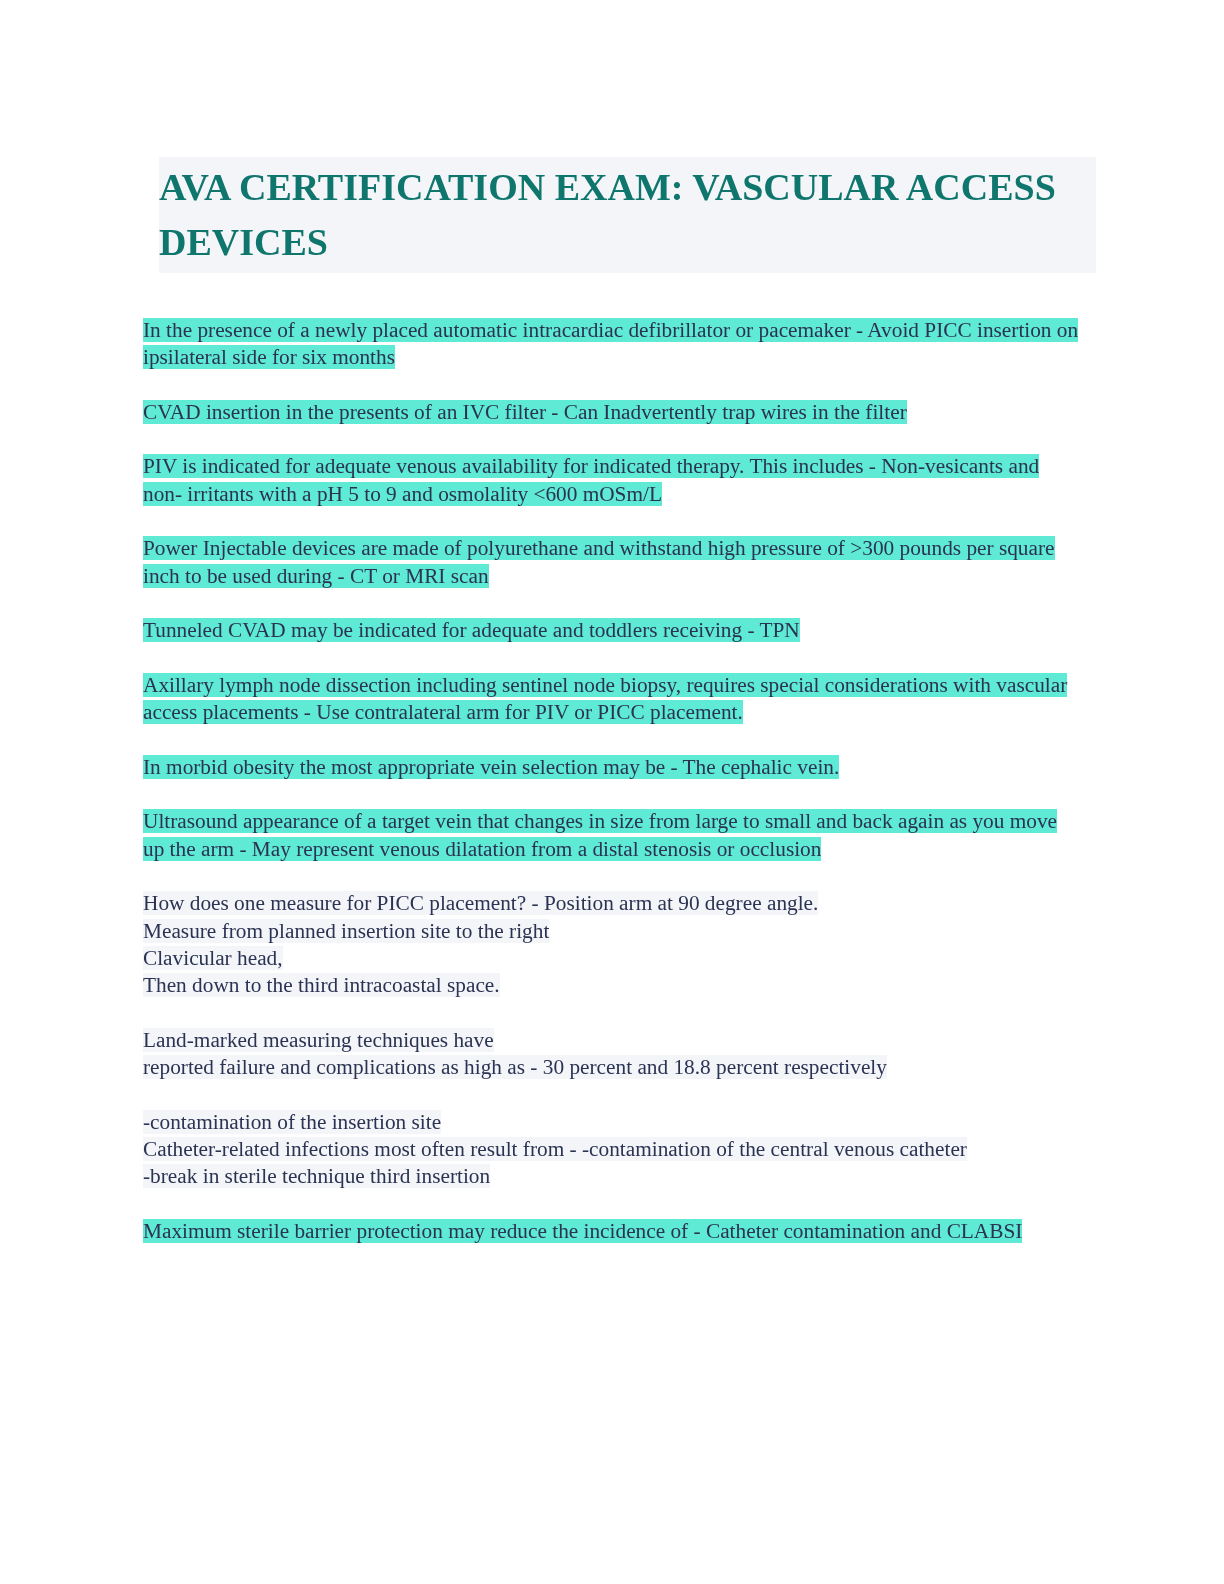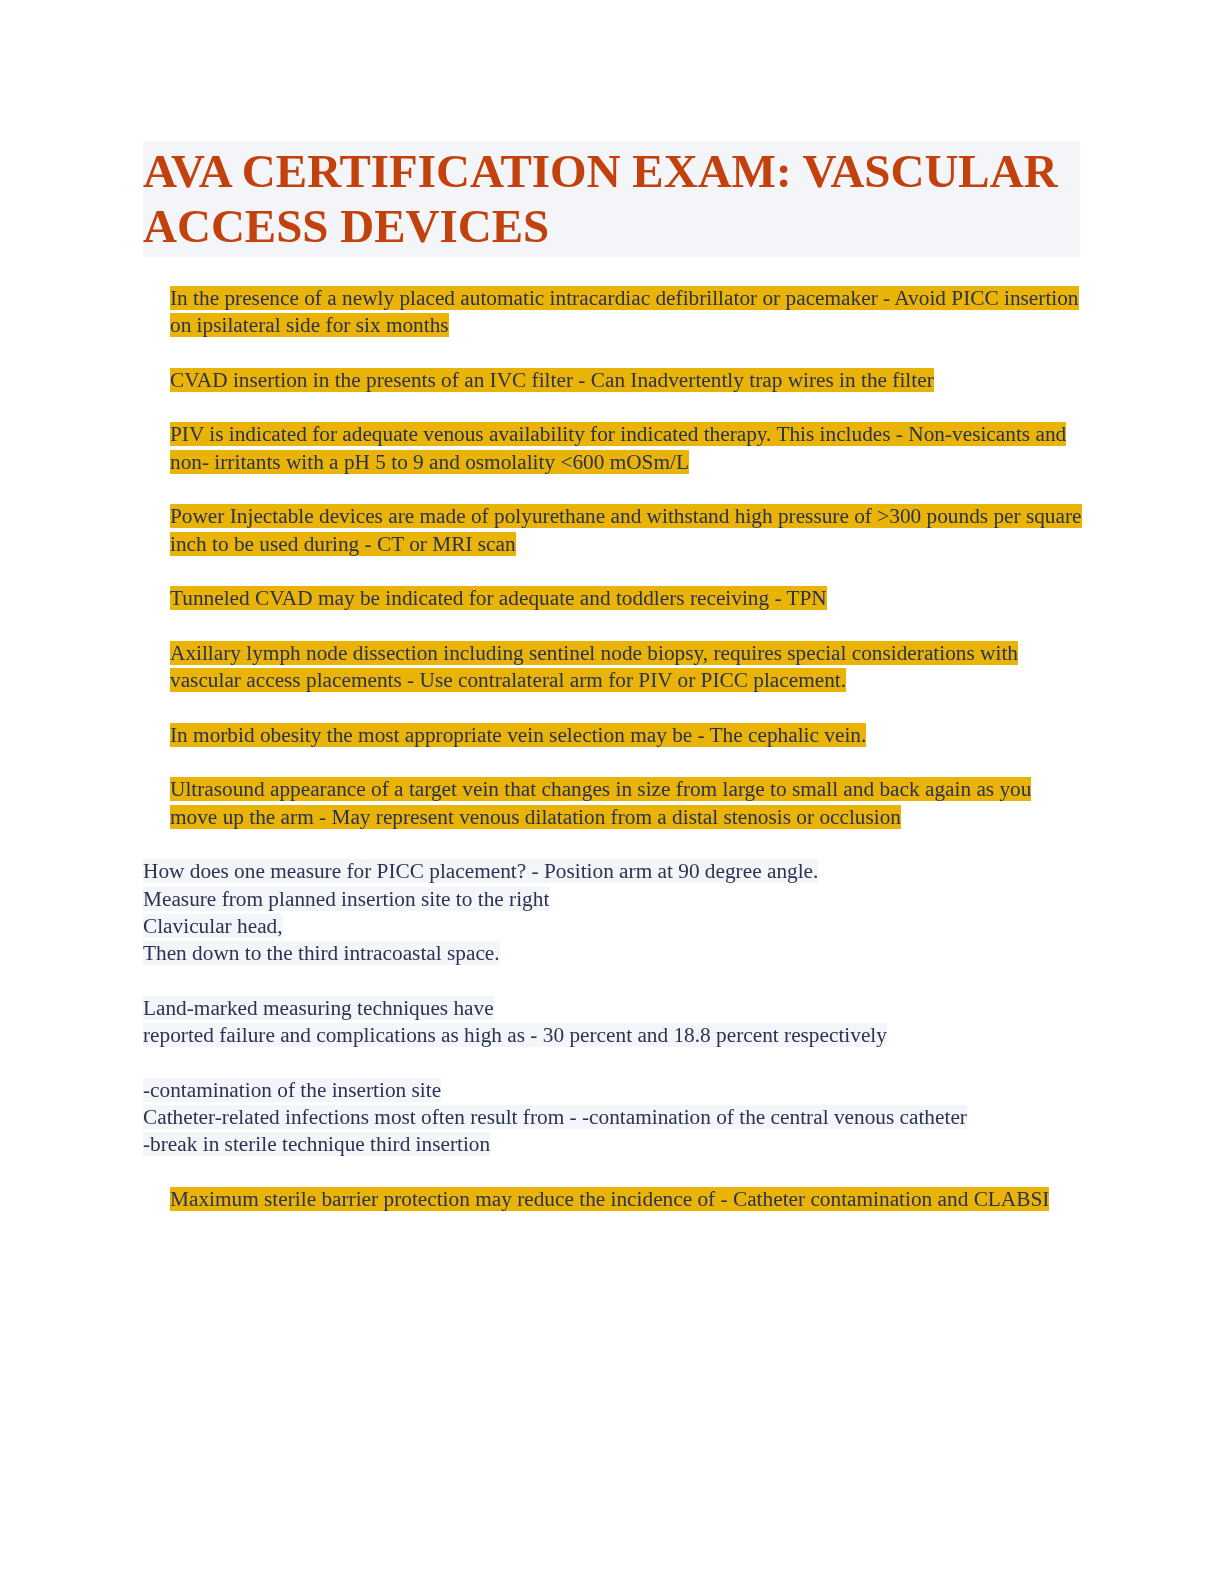--- a/index.html
+++ b/index.html
@@ -14,44 +14,43 @@
       font-family: "Liberation Serif", "DejaVu Serif", serif;
       color: #2b3352;
     }
     .page {
       position: absolute;
       left: 143px;
       top: 141px;
       width: 940px;
     }
     .title {
-      margin: 0;
-      font-size: 47px;
+      margin: 16px;
+      font-size: 38px;
       font-weight: bold;
       line-height: 55px;
-      color: #c2410c;
+      color: #0f766e;
       background: #f4f5f9;
       padding: 3px 6px 3px 0;
       display: inline-block;
       width: 931px;
       letter-spacing: 0px;
     }
     .entries {
       margin-top: 28px;
     }
     .entry {
       margin: 0 0 27.3px 0;
       font-size: 21.3px;
       line-height: 27.3px;
     }
     .line {
       display: inline;
-      background: #eab308;
+      background: #5eead4;
       box-decoration-break: clone;
-      margin-left: 27px;
       -webkit-box-decoration-break: clone;
     }
     .line-block {
       display: block;
     }
     .line-block > span {
       background: #f4f5f9;
       font-family: Liberation Serif, serif;
     }
   </style>

